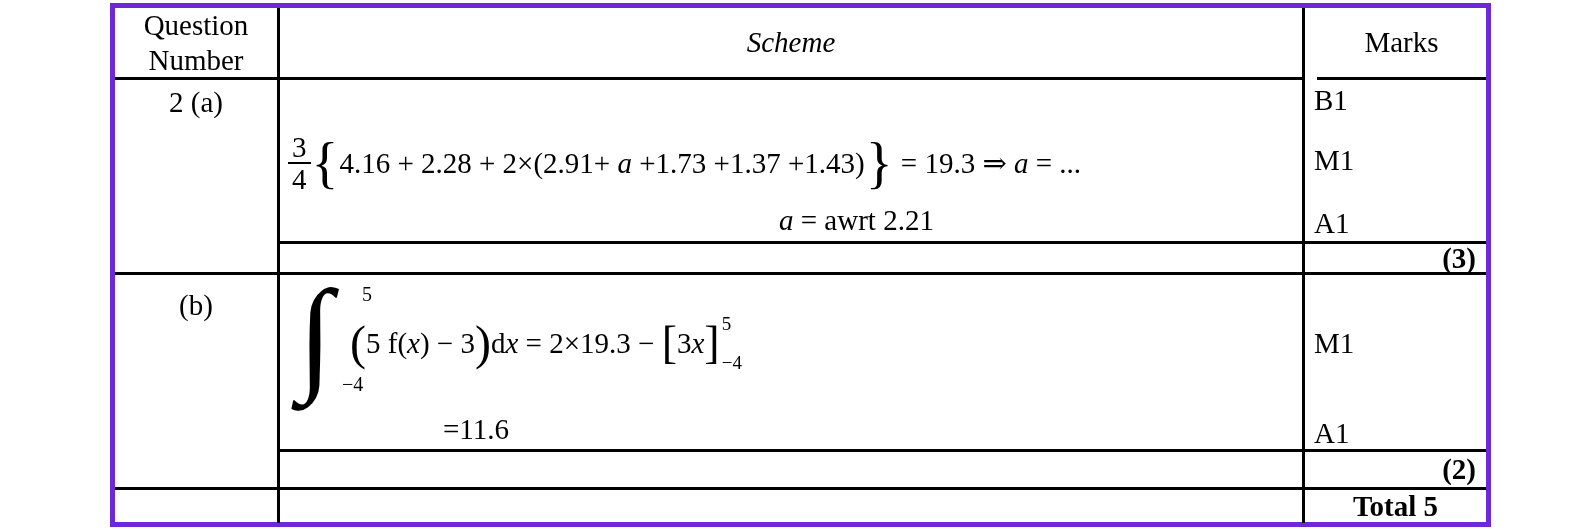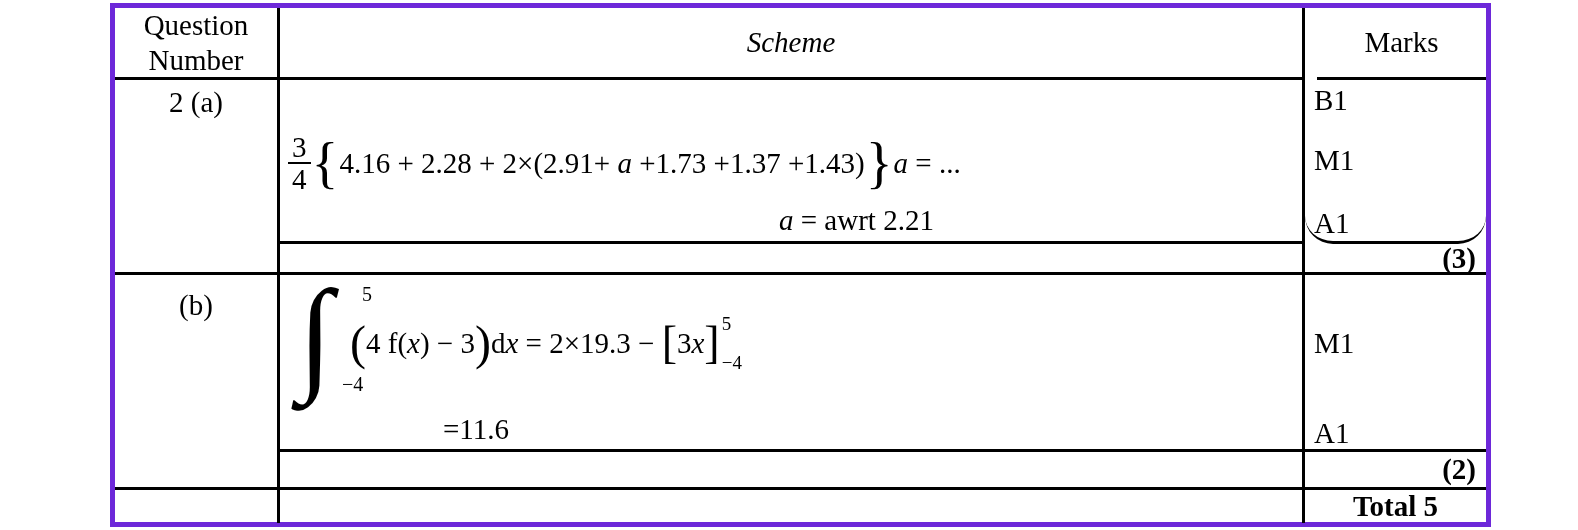--- a/index.html
+++ b/index.html
@@ -76,30 +76,31 @@
     <div class="abs formula-row" style="left:8px; top:44px; height:78px;">
       <span class="frac">
         <span class="num">3</span>
         <span class="den">4</span>
       </span>
       <span class="big-brace">{</span>
       <span style="white-space:pre;">4.16 + 2.28 + 2×(2.91+ </span>
       <span class="var">a</span>
       <span style="white-space:pre;text-align:center;"> +1.73 +1.37 +1.43)</span>
       <span class="big-brace">}</span>
+      <span style="white-space:pre;"> = 19.3 ⇒ </span>
       <span class="var">a</span>
       <span style="white-space:pre;"> = ...</span>
     </div>
 
     <div class="abs" style="left:499px; top:124px;">
       <span class="var">a</span><span style="white-space:pre;"> = awrt 2.21</span>
     </div>
   </div>
 
-  <div class="cell bb" style="grid-column:3; grid-row:2;border-radius:28px;">
+  <div class="cell bb" style="grid-column:3; grid-row:2;">
     <div class="mark" style="top:4px;">B1</div>
     <div class="mark" style="top:64px;">M1</div>
     <div class="mark" style="top:127px;">A1</div>
   </div>
 
   <div class="cell br bb" style="grid-column:2; grid-row:3;"></div>
   <div class="cell bb subtotal" style="grid-column:3; grid-row:3;">
     <span>(3)</span>
   </div>
 
@@ -110,21 +111,21 @@
   <div class="cell br bb" style="grid-column:2; grid-row:4;">
 
     <div class="abs" style="left:18px; top:2px; height:122px;">
       <span class="int-sign">∫</span>
       <span class="abs int-upper" style="left:64px; top:6px;">5</span>
       <span class="abs int-lower" style="left:44px; top:96px;">−4</span>
     </div>
 
     <div class="abs expr-row" style="left:70px; top:40px;">
       <span class="big-paren">(</span>
-      <span style="white-space:pre;">4 f(</span>
+      <span style="white-space:pre;">5 f(</span>
       <span class="var">x</span>
       <span style="white-space:pre;">) − 3</span>
       <span class="big-paren">)</span>
       <span>d</span>
       <span class="var">x</span>
       <span style="white-space:pre;"> = 2×19.3 − </span>
       <span class="big-bracket">[</span>
       <span>3</span>
       <span class="var">x</span>
       <span class="big-bracket">]</span>

